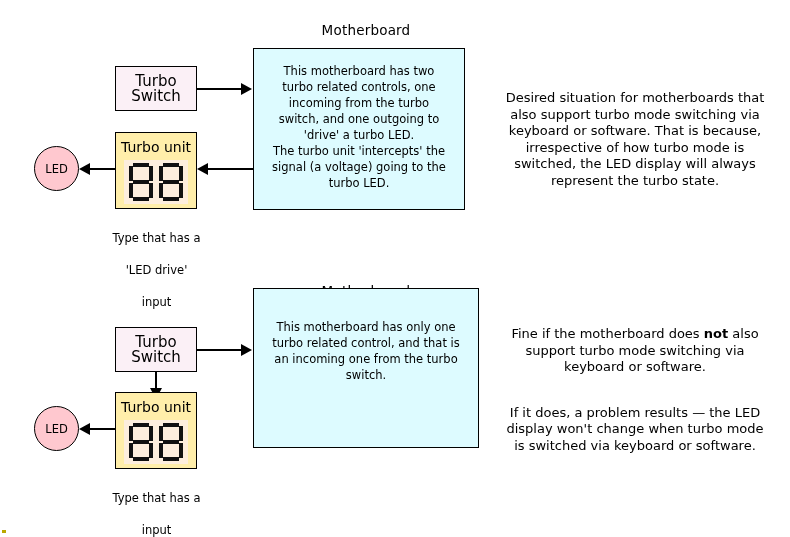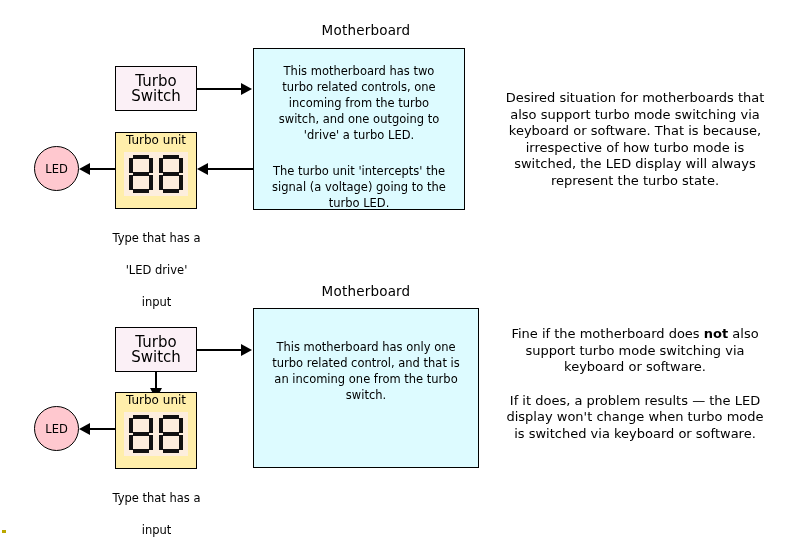--- a/index.html
+++ b/index.html
@@ -27,30 +27,30 @@
     letter-spacing: 0.2px;
     white-space: nowrap;
   }
   .boxtext {
     font-size: 11.5px;
     color: #000000;
     text-align: center;
     line-height: 16px;
   }
   .boxtext p { margin: 0; }
-  .boxtext p.gap { margin-top: 20px; }
+  .boxtext p.gap { margin-top: 0; }
 
   .sidetext {
     font-size: 13px;
     color: #000000;
     text-align: center;
     line-height: 16.5px;
   }
   .sidetext p { margin: 0; }
-  .sidetext p.gap { margin-top: 17px; }
+  .sidetext p.gap { margin-top: 29px; }
   .sidetext b { font-weight: bold; }
 
   .caption {
     font-size: 11.5px;
     color: #000000;
     text-align: center;
     line-height: 16px;
   }
   .caption p { margin: 16px; }
 
@@ -73,24 +73,24 @@
     text-align: center;
     line-height: 15px;
     color: #000;
   }
   .unit-box {
     background: #ffeeaa;
     border: 1.6px solid #000000;
     box-sizing: border-box;
   }
   .unit-box .unit-title {
-    font-size: 12px;
+    font-size: 14px;
     text-align: center;
     color: #000;
-    margin-top: 0;
+    margin-top: 6px;
   }
 
   
   .led {
     border-radius: 50%;
     background: #ffc8cf;
     border: 1.5px solid #000000;
     box-sizing: border-box;
     display: flex;
     align-items: center;
@@ -216,21 +216,21 @@
     <p>'LED drive'</p>
     <p>input</p>
   </div>
 
   <div class="abs sidetext" style="left:500px; top:90px; width:270px;">
     <p>Desired situation for motherboards that also support turbo mode switching via keyboard or software. That is because, irrespective of how turbo mode is switched, the LED display will always represent the turbo state.</p>
   </div>
 
   <div class="abs title" style="left:253px; top:283px; width:226px;">Motherboard</div>
 
-  <div class="abs mb-box" style="left:253px; top:308px; width:226px; height:160px;">
+  <div class="abs mb-box" style="left:253px; top:288px; width:226px; height:160px;">
     <div class="boxtext" style="padding:30px 16px 0 16px;">
       <p>This motherboard has only one turbo related control, and that is an incoming one from the turbo switch.</p>
     </div>
   </div>
 
   <div class="abs switch-box" style="left:115px; top:327px; width:82px; height:45px;">
     <div class="lbl">
       <span>Turbo</span><br>
       <span>Switch</span>
     </div>

